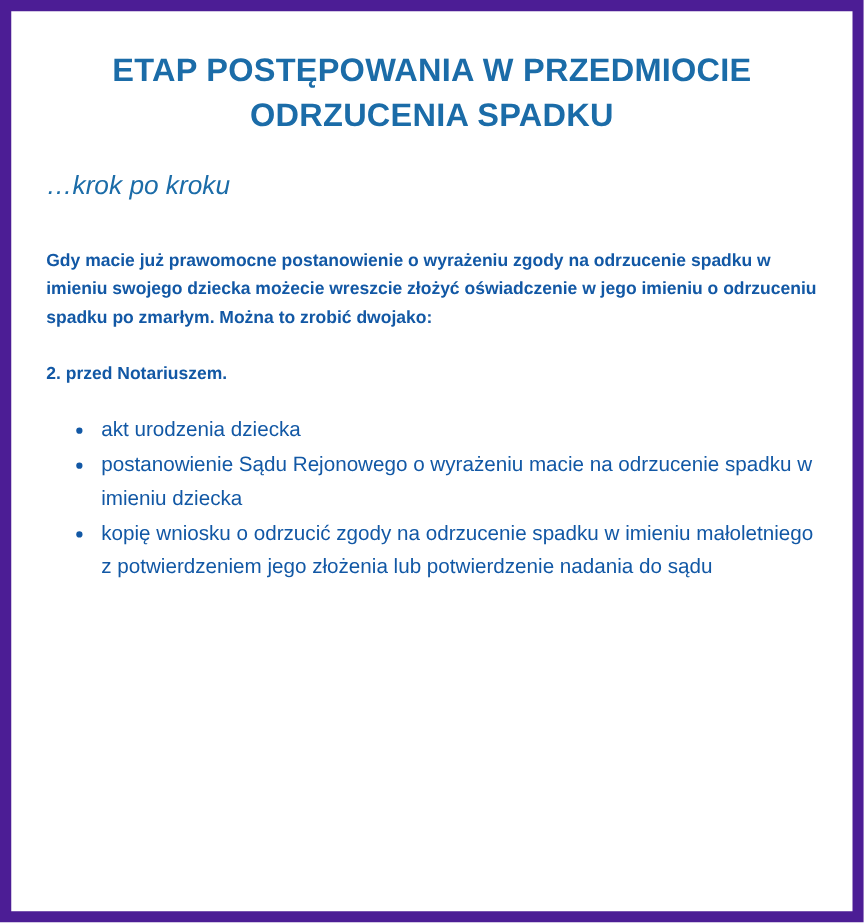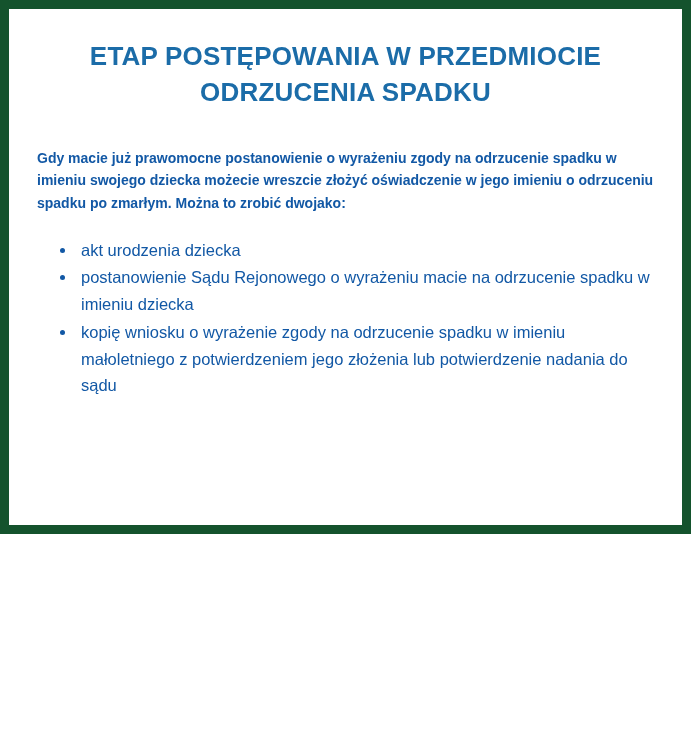--- a/index.html
+++ b/index.html
@@ -8,22 +8,22 @@
   }
   body {
     width: 691px;
     height: 738px;
     background: #ffffff;
     font-family: "Liberation Sans", sans-serif;
   }
   .card {
     box-sizing: border-box;
     width: 691px;
-    height: 534px;
-    border: 9px solid #14532d;
+    height: 738px;
+    border: 9px solid #4c1d95;
     background: #ffffff;
     padding: 22px 26px 10px 26px;
   }
   .title {
     color: #1b6ca8;
     font-size: 26px;
     font-weight: bold;
     text-align: center;
     line-height: 1.38;
     letter-spacing: 0.2px;
@@ -63,22 +63,24 @@
     line-height: 1.62;
     margin-bottom: 1px;
     padding-left: 4px;
   }
 </style>
 </head>
 <body>
 
 <div class="card">
   <h1 class="title">ETAP POSTĘPOWANIA W PRZEDMIOCIE ODRZUCENIA SPADKU</h1>
+  <div class="subtitle">…krok po kroku</div>
 
   <div class="body-text">
     <p class="para">Gdy macie już prawomocne postanowienie o wyrażeniu zgody na odrzucenie spadku w imieniu swojego dziecka możecie wreszcie złożyć oświadczenie w jego imieniu o odrzuceniu spadku po zmarłym. Można to zrobić dwojako:</p>
+    <p class="para">2. przed Notariuszem.</p>
     <ul class="bullets">
       <li>akt urodzenia dziecka</li>
       <li>postanowienie Sądu Rejonowego o wyrażeniu macie na odrzucenie spadku w imieniu dziecka</li>
-      <li>kopię wniosku o wyrażenie zgody na odrzucenie spadku w imieniu małoletniego z potwierdzeniem jego złożenia lub potwierdzenie nadania do sądu</li>
+      <li>kopię wniosku o odrzucić zgody na odrzucenie spadku w imieniu małoletniego z potwierdzeniem jego złożenia lub potwierdzenie nadania do sądu</li>
     </ul>
   </div>
 </div>
 
 </body></html>

